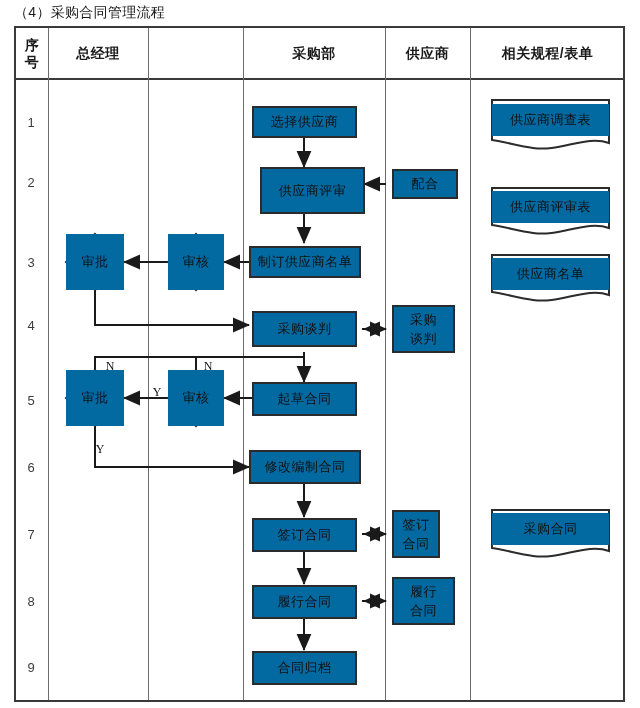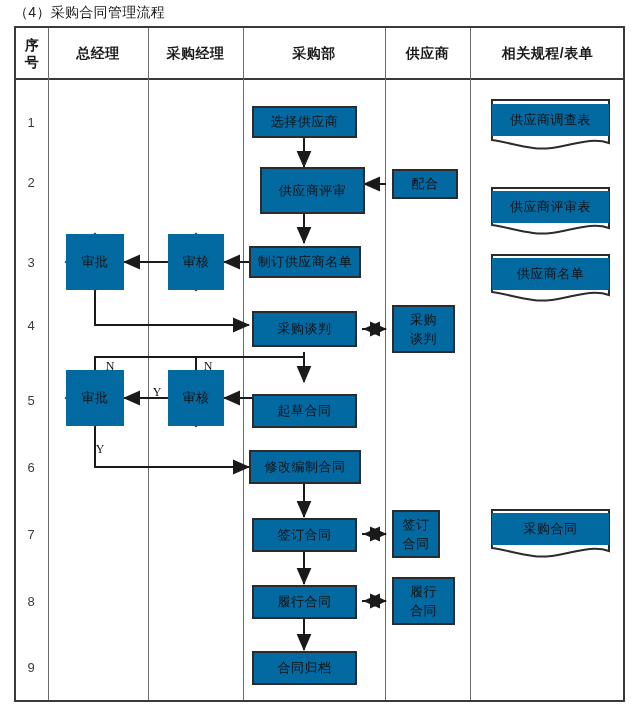--- a/index.html
+++ b/index.html
@@ -123,21 +123,20 @@
   <div class="vline" style="left:132px;"></div>
   <div class="vline" style="left:227px;"></div>
   <div class="vline" style="left:369px;"></div>
   <div class="vline" style="left:454px;"></div>
 
   <div class="head-cell two-line" style="left:0px;width:32px;">
     <span>序</span>
     <span>号</span>
   </div>
   <div class="head-cell" style="left:32px;width:100px;">总经理</div>
-  <div class="head-cell" style="left:132px;width:95px;">采购经理</div>
   <div class="head-cell" style="left:227px;width:142px;">采购部</div>
   <div class="head-cell" style="left:369px;width:85px;">供应商</div>
   <div class="head-cell" style="left:454px;width:155px;border-radius:14px;">相关规程/表单</div>
 </div>
 
 <div class="rownum" style="left:14px; top:122px;">1</div>
 <div class="rownum" style="left:14px; top:182px;">2</div>
 <div class="rownum" style="left:14px; top:262px;">3</div>
 <div class="rownum" style="left:14px; top:325px;">4</div>
 <div class="rownum" style="left:14px; top:400px;">5</div>
@@ -200,21 +199,21 @@
     <path d="M492,188 L609,188 L609,228 C586,220 560,237 533,233 C519,231 505,227 492,225 Z"></path>
     <path d="M492,255 L609,255 L609,295 C586,287 560,304 533,300 C519,298 505,294 492,292 Z"></path>
     <path d="M492,510 L609,510 L609,551 C586,543 560,560 533,556 C519,554 505,550 492,548 Z"></path>
   </g>
 </svg>
 
 <div class="node proc" style="left:252px; top:106px; width:105px; height:32px;">选择供应商</div>
 <div class="node proc" style="left:260px; top:167px; width:105px; height:47px;">供应商评审</div>
 <div class="node proc" style="left:249px; top:246px; width:112px; height:32px;">制订供应商名单</div>
 <div class="node proc" style="left:252px; top:311px; width:105px; height:36px;">采购谈判</div>
-<div class="node proc" style="left:252px; top:382px; width:105px; height:34px;margin-top:12px;">起草合同</div>
+<div class="node proc" style="left:252px; top:382px; width:105px; height:34px;">起草合同</div>
 <div class="node proc" style="left:249px; top:450px; width:112px; height:34px;">修改编制合同</div>
 <div class="node proc" style="left:252px; top:518px; width:105px; height:34px;">签订合同</div>
 <div class="node proc" style="left:252px; top:585px; width:105px; height:34px;">履行合同</div>
 <div class="node proc" style="left:252px; top:651px; width:105px; height:34px;">合同归档</div>
 
 <div class="node proc" style="left:392px; top:169px; width:66px; height:30px;">配合</div>
 <div class="node proc two-line" style="left:392px; top:305px; width:63px; height:48px;">
   <span>采购</span>
   <span>谈判</span>
 </div>

